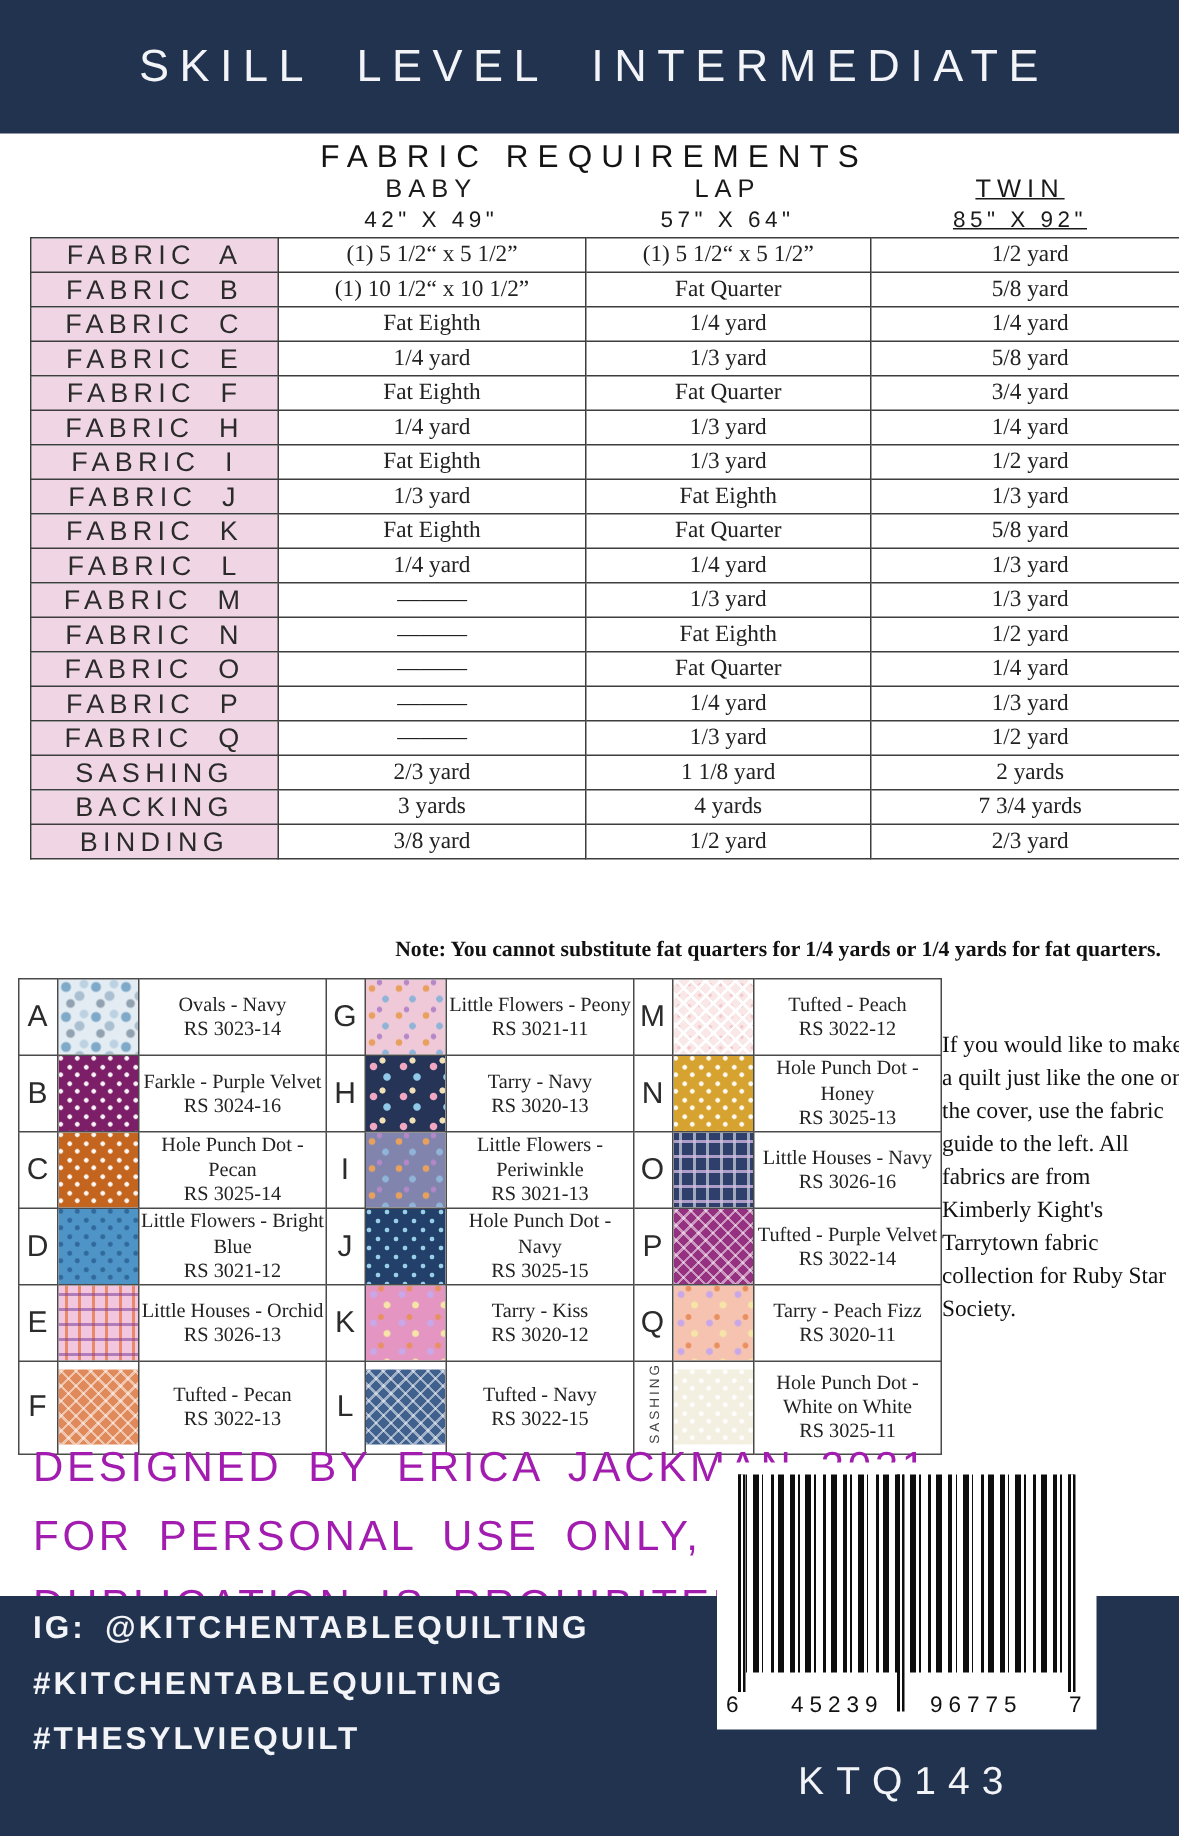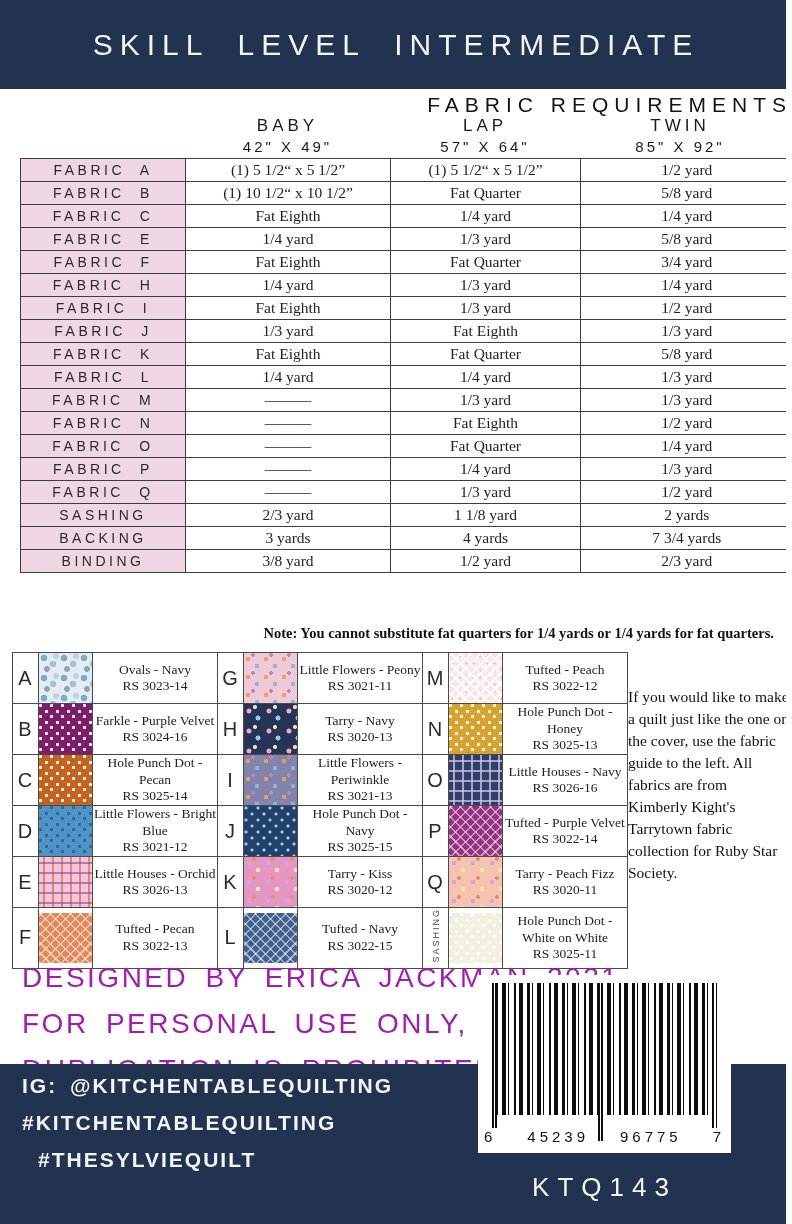--- a/index.html
+++ b/index.html
@@ -5,30 +5,30 @@
   html,body{margin:0;padding:0;background:#fff;}
   #page{position:relative;width:786px;height:1224px;background:#fff;overflow:hidden;
         font-family:"Liberation Sans",sans-serif;color:#1a1a1a;}
 
   
   .banner{position:absolute;left:0;top:0;width:792px;height:89px;background:#223350;
           display:flex;align-items:center;justify-content:center;}
   .banner .txt{color:#f2f4f7;font-size:30px;letter-spacing:7px;word-spacing:14px;font-weight:400;}
 
   
-  .req-title{position:absolute;left:0;top:93px;width:792px;text-align:right;
+  .req-title{position:absolute;left:0;top:93px;width:792px;text-align:center;
              font-size:21px;letter-spacing:6px;color:#141414;}
   .colhead{position:absolute;text-align:center;}
   .colhead .nm{font-size:17px;letter-spacing:4px;}
   .colhead .sz{font-size:15px;letter-spacing:3px;margin-top:2px;}
 
   
   table.req{position:absolute;left:20px;top:158px;width:772px;border-collapse:collapse;table-layout:fixed;}
   table.req td{border:1px solid #3d3d3d;height:22px;padding:0;text-align:center;vertical-align:middle;overflow:hidden;}
-  table.req td.lbl{background:#f0d6e4;font-size:14px;letter-spacing:3.5px;word-spacing:8px;color:#2b2b2b;}
+  table.req td.lbl{background:#f0d6e4;font-size:18px;letter-spacing:3.5px;word-spacing:8px;color:#2b2b2b;}
   table.req td.val{font-family:"Liberation Serif",serif;font-size:15.5px;color:#222;border-right:none;}
   table.req td.v1,table.req td.v2{border-right:1px solid #3d3d3d;}
   table.req td.v3{border-right:none;}
   col.c1{width:165px;}col.c2{width:205px;}col.c3{width:190px;}col.c4{width:212px;}
 
   .note{position:absolute;right:12px;top:625px;font-family:"Liberation Serif",serif;
         font-weight:bold;font-size:14.5px;color:#111;}
 
   
   table.legend{position:absolute;left:12px;top:652px;border-collapse:collapse;table-layout:fixed;}
@@ -130,21 +130,21 @@
   <div class="req-title">FABRIC REQUIREMENTS</div>
 
   <div class="colhead" style="left:185px;top:116px;width:205px;">
     <div class="nm">BABY</div>
     <div class="sz">42" X 49"</div>
   </div>
   <div class="colhead" style="left:390px;top:116px;width:190px;">
     <div class="nm">LAP</div>
     <div class="sz">57" X 64"</div>
   </div>
-  <div class="colhead" style="left:580px;top:116px;width:200px;">
+  <div class="colhead" style="left:580px;top:116px;width:200px;text-decoration:underline;">
     <div class="nm">TWIN</div>
     <div class="sz">85" X 92"</div>
   </div>
 
   <table class="req">
     <colgroup>
         <col class="c1">
         <col class="c2">
         <col class="c3">
         <col class="c4">
@@ -428,21 +428,21 @@
 
   <div class="credits">
     <div>DESIGNED BY ERICA JACKMAN 2021</div>
     <div>FOR PERSONAL USE ONLY,</div>
     <div>DUPLICATION IS PROHIBITED</div>
   </div>
 
   <div class="footer">
     <div class="line" style="top:10px;">IG: @KITCHENTABLEQUILTING</div>
     <div class="line" style="top:47px;">#KITCHENTABLEQUILTING</div>
-    <div class="line" style="top:84px;margin-left:16px;">#THESYLVIEQUILT</div>
+    <div class="line" style="top:84px;">#THESYLVIEQUILT</div>
   </div>
 
   <div class="barcode-panel">
     <div class="bars"></div>
     <div class="guard g1"></div>
     <div class="guard g2"></div>
     <div class="guard g3"></div>
     <div class="digits">
       <span>6</span>
       <span>45239</span>

